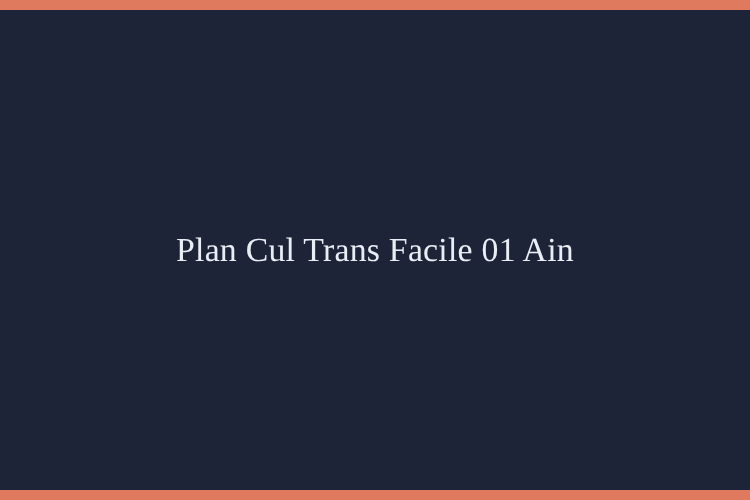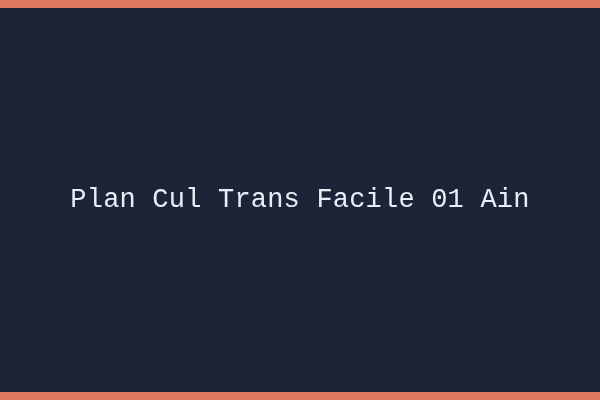--- a/index.html
+++ b/index.html
@@ -37,21 +37,21 @@
     display: flex;
     align-items: center;
     justify-content: center;
     background-color: #1d2438;
     padding: 0 20px;
     box-sizing: border-box;
   }
 
   .banner-title {
     color: #e9eef6;
-    font-family: Liberation Mono, monospace;
+    font-family: Liberation Serif, serif;
     font-size: 27px;
     font-weight: 400;
     line-height: 1.2;
     letter-spacing: 0.2px;
     text-align: center;
     white-space: nowrap;
     margin: 0;
     -webkit-font-smoothing: antialiased;
   }
 </style>

